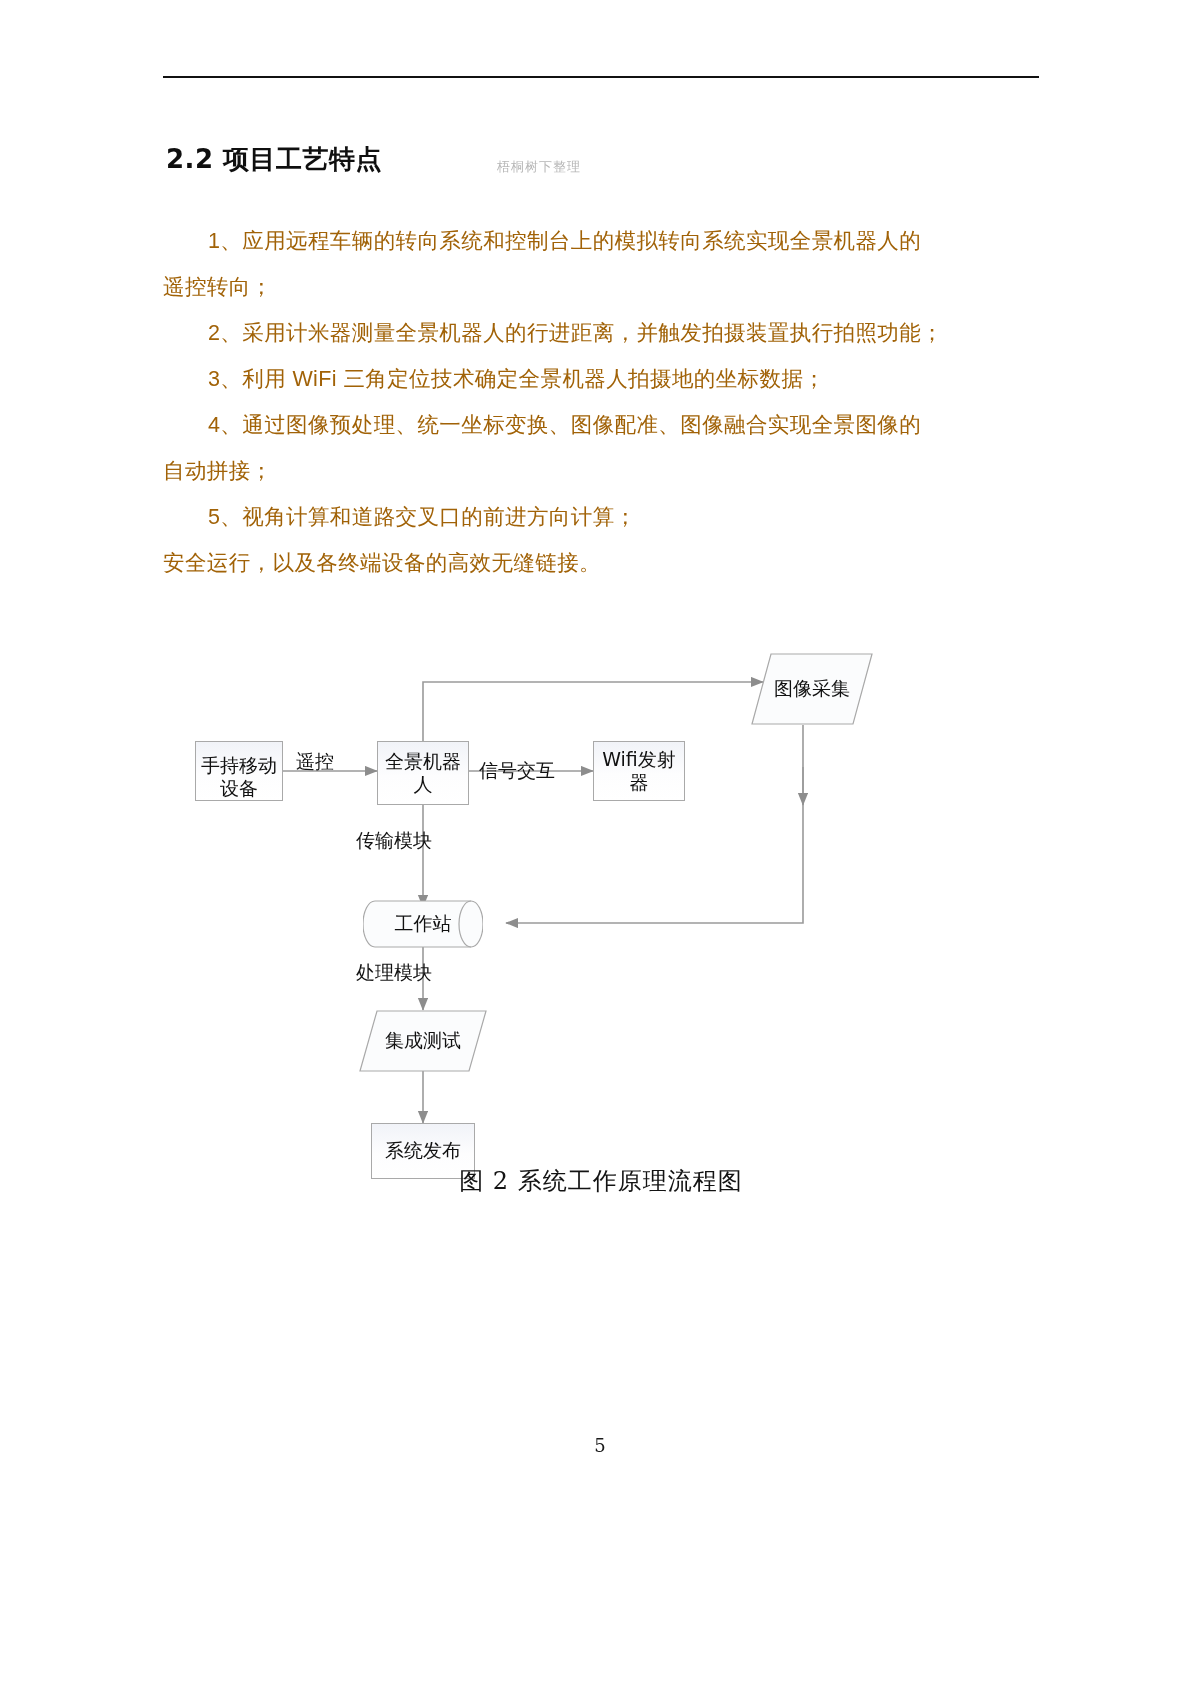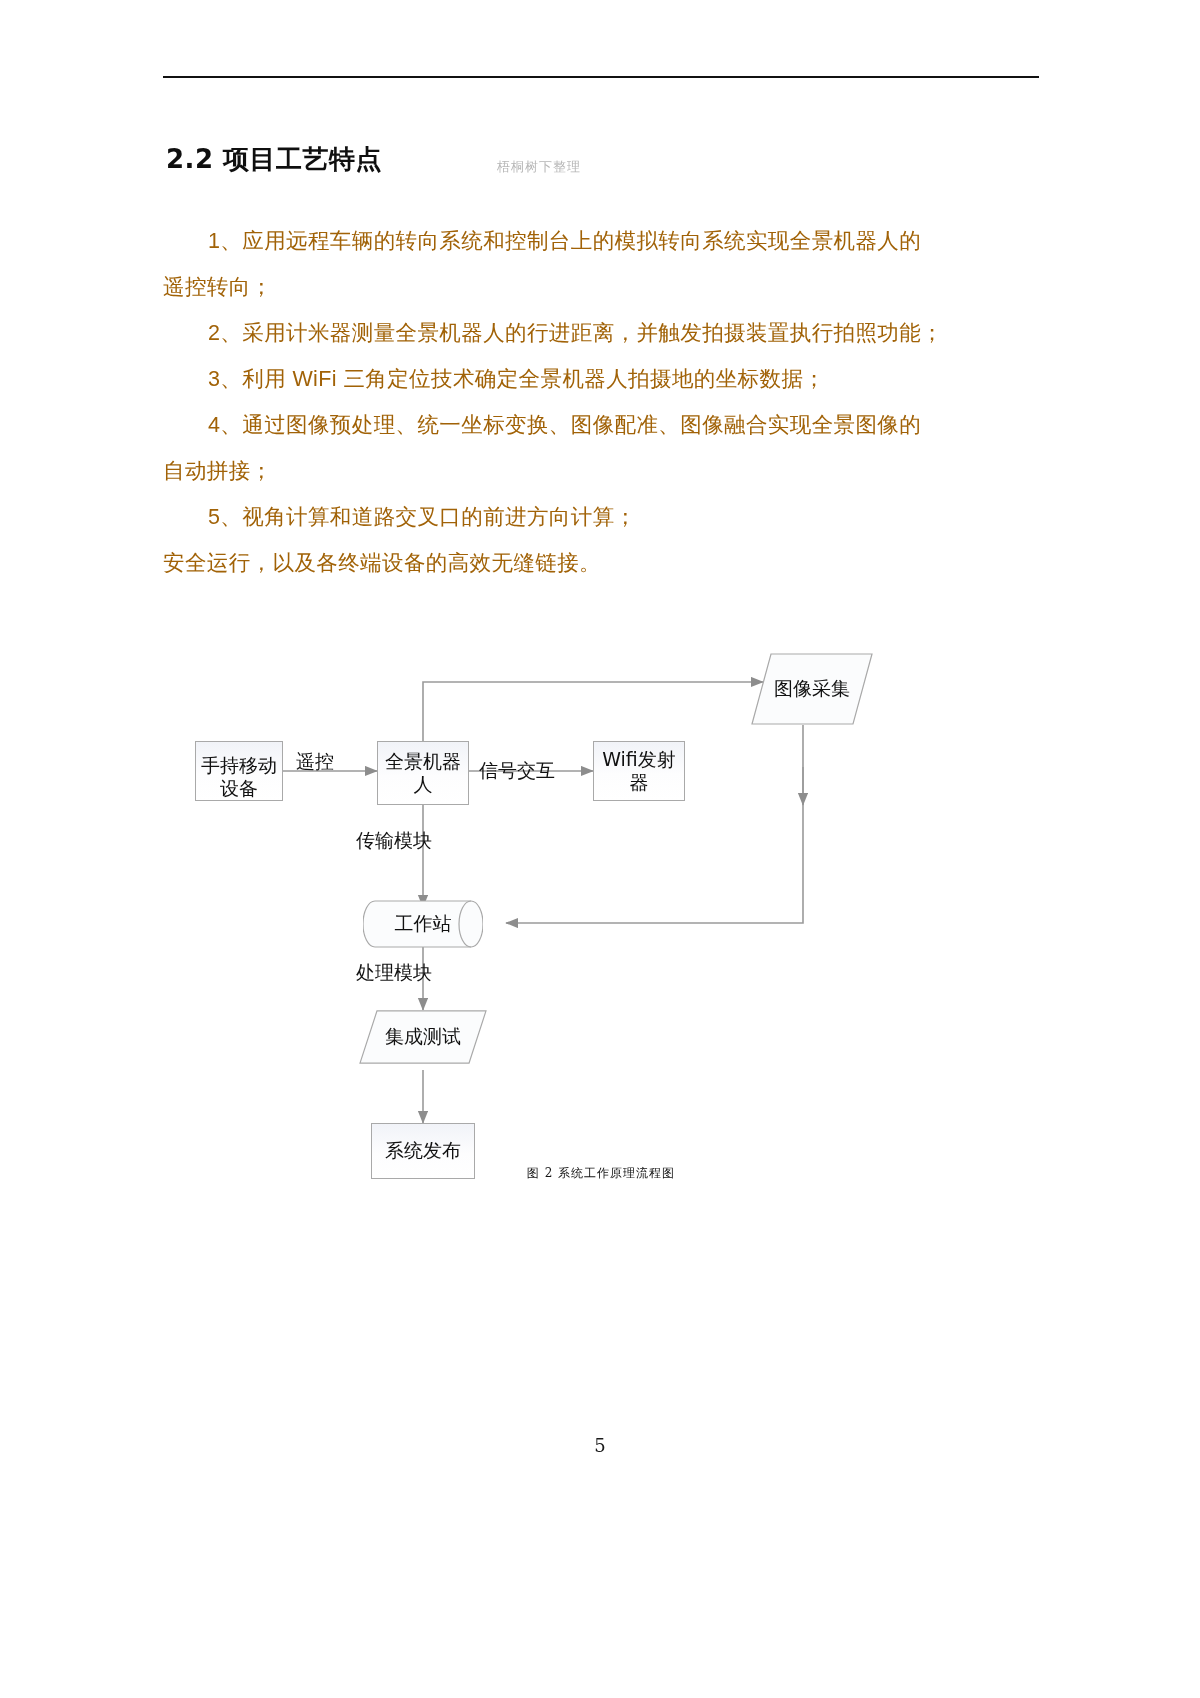--- a/index.html
+++ b/index.html
@@ -145,21 +145,21 @@
     height: 515px;
     overflow: visible;
   }
   .fig-caption {
     position: absolute;
     left: 0;
     top: 520px;
     width: 876px;
     text-align: center;
     font-family: "DejaVu Serif", serif;
-    font-size: 12px;
+    font-size: 24px;
     color: #131313;
     letter-spacing: 1px;
   }
 
   
   .page-number {
     position: absolute;
     left: 0;
     top: 1435px;
     width: 1200px;
@@ -241,21 +241,21 @@
       </div>
 
       <div class="node cyl" style="left:200px; top:255px; width:120px; height:48px;">
         <svg class="cyl-shape" viewBox="0 0 120 48" preserveAspectRatio="none">
           <path d="M12,1 L108,1 A12,23 0 0 1 108,47 L12,47 A12,23 0 0 1 12,1 Z" fill="#fbfcfd" stroke="#a9a9a9" stroke-width="1.2"></path>
           <path d="M108,1 A12,23 0 0 0 108,47" fill="none" stroke="#a9a9a9" stroke-width="1.2"></path>
         </svg>
         <span class="para-label">工作站</span>
       </div>
 
-      <div class="node node-para" style="left:196px; top:365px; width:128px; height:54px;justify-content:center;">
+      <div class="node node-para" style="left:196px; top:365px; width:128px; height:62px;justify-content:center;">
         <svg class="para-shape" viewBox="0 0 128 62" preserveAspectRatio="none">
           <polygon points="18,1 127,1 110,61 1,61" fill="#fbfcfd" stroke="#a9a9a9" stroke-width="1.2"></polygon>
         </svg>
         <span class="para-label">集成测试</span>
       </div>
 
       <div class="node node-rect" style="left:208px; top:478px; width:104px; height:56px;">
         <span>系统发布</span>
       </div>
 

